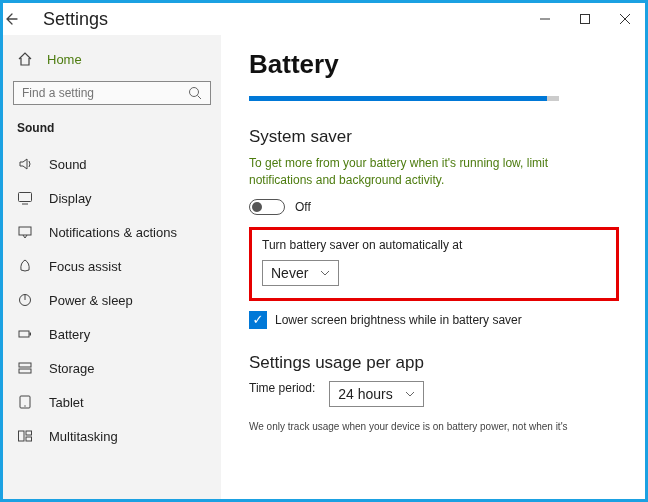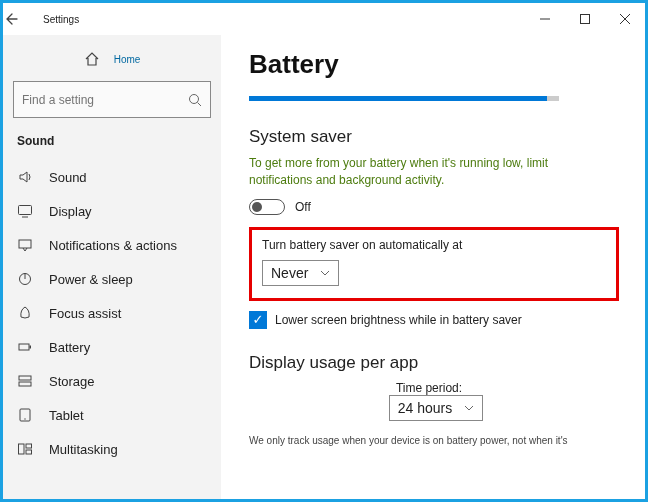--- a/index.html
+++ b/index.html
@@ -1,27 +1,27 @@
 <!DOCTYPE html>
 <html><head>
 <meta charset="utf-8">
 <style>
 * { margin: 0; padding: 0; box-sizing: border-box; font-family: "Segoe UI", sans-serif; }
 body { width: 648px; height: 502px; background: #fff; border: 3px solid #1ba1e2; overflow: hidden; }
 .window { display: flex; flex-direction: column; height: 100%; }
 .titlebar { display: flex; align-items: center; height: 32px; background: #fff; }
 .titlebar .back { width: 36px; text-align: center; font-size: 15px; color: #444; cursor: default; }
-.titlebar .title { font-size: 10px; color: #222; flex: 1; padding-left: 4px; }
+.titlebar .title { font-size: 18px; color: #222; flex: 1; padding-left: 4px; }
 .titlebar .controls { display: flex; margin-left: auto; }
 .titlebar .controls .btn { width: 40px; height: 32px; display: flex; align-items: center; justify-content: center; font-size: 12px; color: #333; }
 .body { display: flex; flex: 1; overflow: hidden; }
 .sidebar { width: 218px; background: #f3f3f3; padding: 8px 4px 8px 4px; display: flex; flex-direction: column; overflow: hidden; }
-.home { display: flex; align-items: center; padding: 8px 10px; font-size: 10px; color: #0369a1; justify-content: center; }
+.home { display: flex; align-items: center; padding: 8px 10px; font-size: 13px; color: #4d7c0f; }
 .home .ic { width: 18px; margin-right: 12px; color: #444; }
-.search { margin: 6px 6px 10px 6px; height: 37px; border: 1px solid #888; background: #fafafa; display: flex; align-items: center; padding: 0 8px; }
+.search { margin: 6px 6px 10px 6px; height: 24px; border: 1px solid #888; background: #fafafa; display: flex; align-items: center; padding: 0 8px; }
 .search input { border: none; outline: none; background: transparent; flex: 1; font-size: 12px; color: #666; }
 .search .magnify { color: #666; font-size: 13px; }
 .cat { font-weight: 600; font-size: 12px; padding: 6px 10px 12px 10px; color: #222; }
 .navlist { flex: 1; overflow: auto; }
 .navitem { display: flex; align-items: center; padding: 9px 10px; font-size: 13px; color: #222; position: relative; }
 .navitem .ic { width: 18px; margin-right: 14px; color: #444; font-size: 14px; display: inline-flex; }
 .navitem.selected::before { content: ""; position: absolute; left: -4px; top: 6px; bottom: 6px; width: 4px; background: #0078d7; }
 .main { flex: 1; padding: 14px 22px 0 28px; overflow: hidden; }
 h1 { font-size: 26px; font-weight: 600; color: #111; margin-bottom: 16px; }
 .pct { font-size: 34px; font-weight: 300; color: #222; margin: 8px 0 6px 0; }
@@ -33,21 +33,21 @@
 .toggle { width: 36px; height: 16px; border: 1px solid #555; border-radius: 9px; position: relative; margin-right: 10px; }
 .toggle .knob { position: absolute; left: 2px; top: 2px; width: 10px; height: 10px; background: #555; border-radius: 50%; }
 .toggle-label { font-size: 12px; color: #222; }
 .highlight { border: 3px solid #e60000; padding: 8px 10px 12px 10px; margin-bottom: 10px; max-width: 370px; }
 .fieldlabel { font-size: 12px; color: #222; margin-bottom: 8px; }
 .select { display: inline-flex; align-items: center; border: 1px solid #888; padding: 4px 8px; font-size: 14px; color: #222; }
 .select .chev { margin-left: 12px; font-size: 10px; color: #666; }
 .check-row { display: flex; align-items: center; margin-bottom: 24px; }
 .checkbox { width: 18px; height: 18px; background: #0078d7; color: #fff; display: flex; align-items: center; justify-content: center; font-size: 13px; margin-right: 8px; }
 .check-label { font-size: 12px; color: #222; }
-.period-row { display: flex; align-items: center; margin: 8px 0 14px 0; flex-direction: column; }
+.period-row { display: flex; align-items: flex-start; margin: 8px 0 14px 0; }
 .period-label { font-size: 12px; color: #222; margin-right: 14px; }
 .info { font-size: 10px; color: #444; max-width: 350px; }
 svg { display: block; }
 </style>
 </head>
 <body>
 <div class="window">
 <div class="titlebar">
   <div class="back">
     <svg width="16" height="16" viewBox="0 0 16 16">
@@ -118,33 +118,33 @@
               <svg width="16" height="16" viewBox="0 0 16 16">
                 <rect x="2" y="3" width="12" height="8" stroke="#444" fill="none"></rect>
                 <path d="M6 11 L8 14 L10 11" stroke="#444" fill="none"></path>
               </svg>
             </span>
             <span>Notifications &amp; actions</span>
           </div>
           <div class="navitem">
             <span class="ic">
               <svg width="16" height="16" viewBox="0 0 16 16">
+                <path d="M8 2 Q13 5 12 12 Q8 14 4 12 Q3 5 8 2 Z" stroke="#444" fill="none"></path>
+              </svg>
+            </span>
+            <span>Focus assist</span>
+          </div>
+          <div class="navitem">
+            <span class="ic">
+              <svg width="16" height="16" viewBox="0 0 16 16">
                 <circle cx="8" cy="8" r="5.5" stroke="#444" fill="none"></circle>
                 <line x1="8" y1="2" x2="8" y2="8" stroke="#444"></line>
               </svg>
             </span>
             <span>Power &amp; sleep</span>
-          </div>
-          <div class="navitem">
-            <span class="ic">
-              <svg width="16" height="16" viewBox="0 0 16 16">
-                <path d="M8 2 Q13 5 12 12 Q8 14 4 12 Q3 5 8 2 Z" stroke="#444" fill="none"></path>
-              </svg>
-            </span>
-            <span>Focus assist</span>
           </div>
           <div class="navitem selected">
             <span class="ic">
               <svg width="16" height="16" viewBox="0 0 16 16">
                 <rect x="2" y="5" width="10" height="6" stroke="#444" fill="none"></rect>
                 <rect x="12.5" y="6.5" width="1.5" height="3" fill="#444"></rect>
               </svg>
             </span>
             <span>Battery</span>
           </div>
@@ -199,21 +199,21 @@
               <svg width="10" height="8" viewBox="0 0 10 8">
                 <path d="M1 2 L5 6 L9 2" stroke="#666" fill="none"></path>
               </svg>
             </span>
       </div>
     </div>
     <div class="check-row">
       <div class="checkbox">✓</div>
       <div class="check-label">Lower screen brightness while in battery saver</div>
     </div>
-    <h2>Display usage per app</h2>
+    <h2>Settings usage per app</h2>
     <div class="period-row">
       <div class="period-label">Time period:</div>
       <div class="select">
         <span>24 hours</span>
         <span class="chev">
               <svg width="10" height="8" viewBox="0 0 10 8">
                 <path d="M1 2 L5 6 L9 2" stroke="#666" fill="none"></path>
               </svg>
             </span>
       </div>

